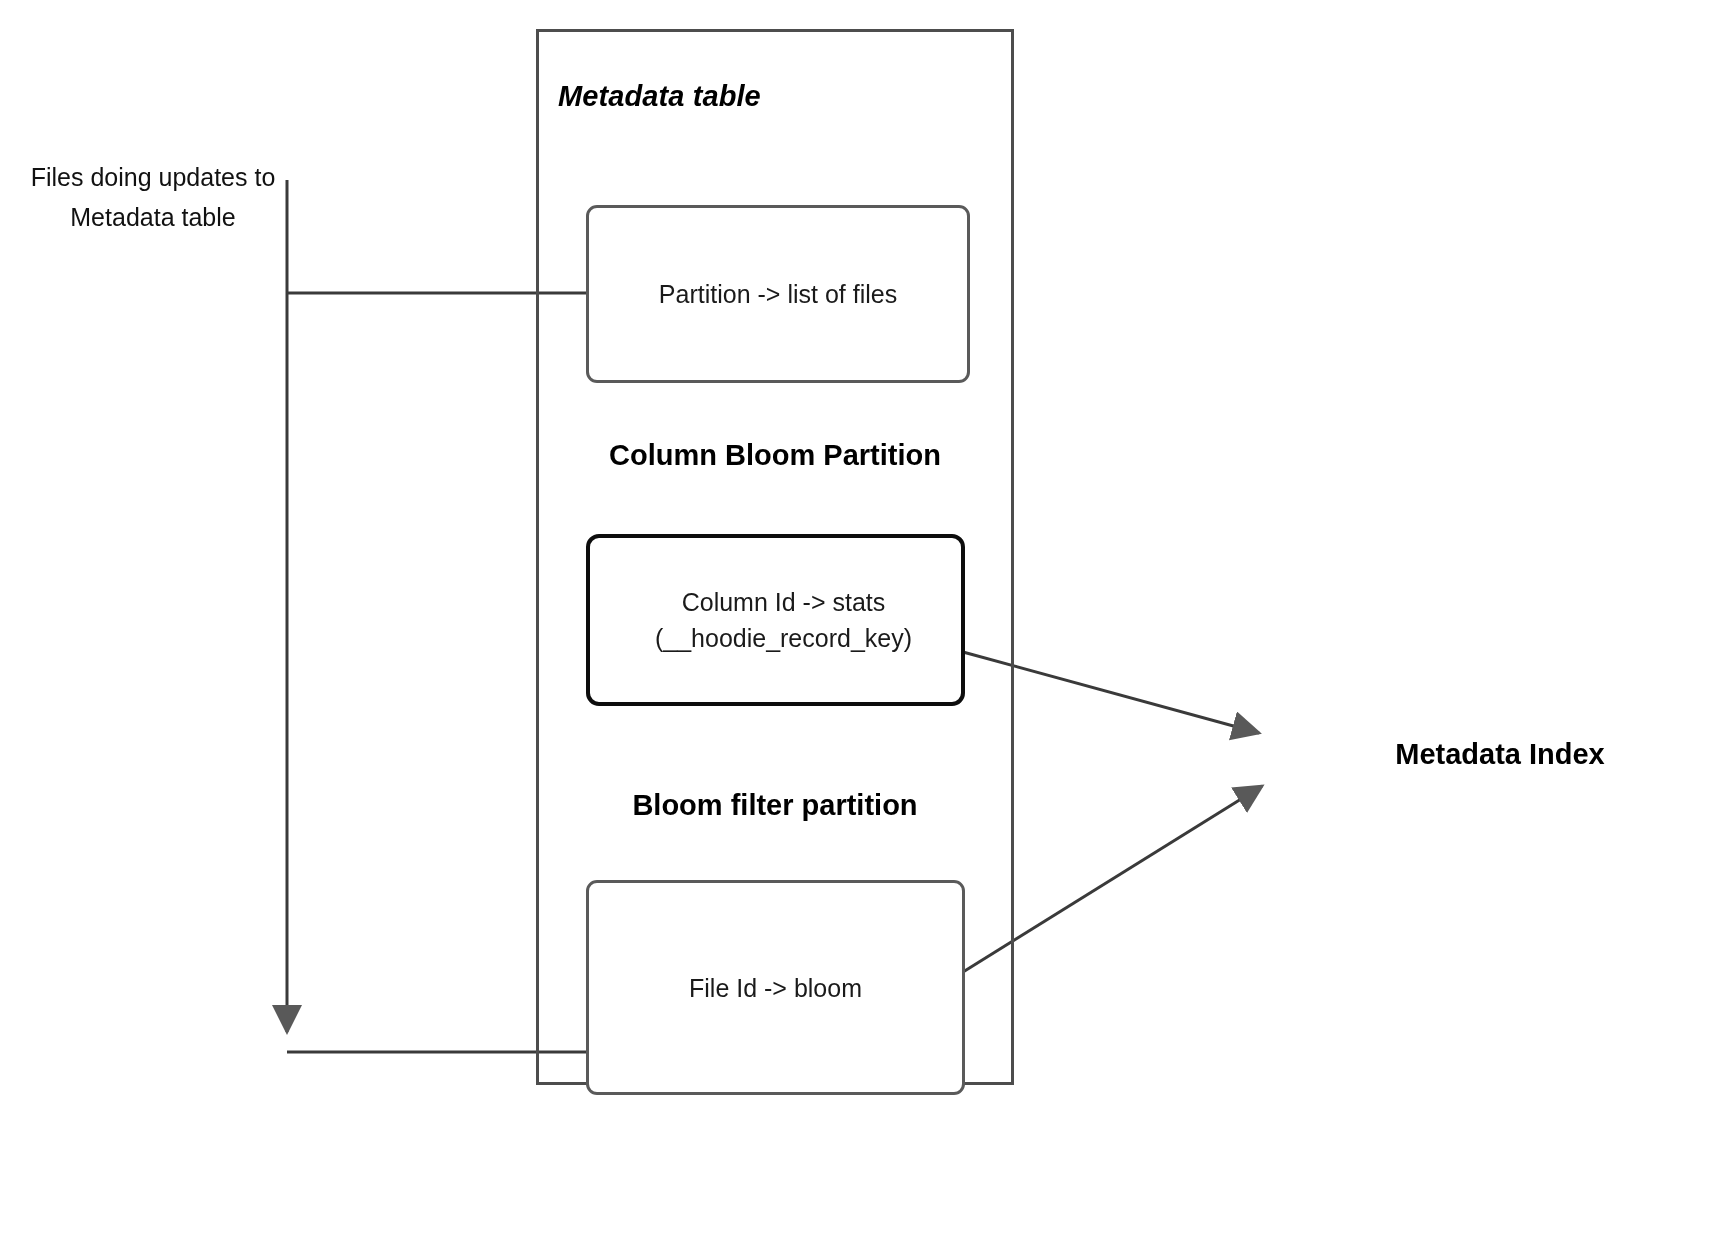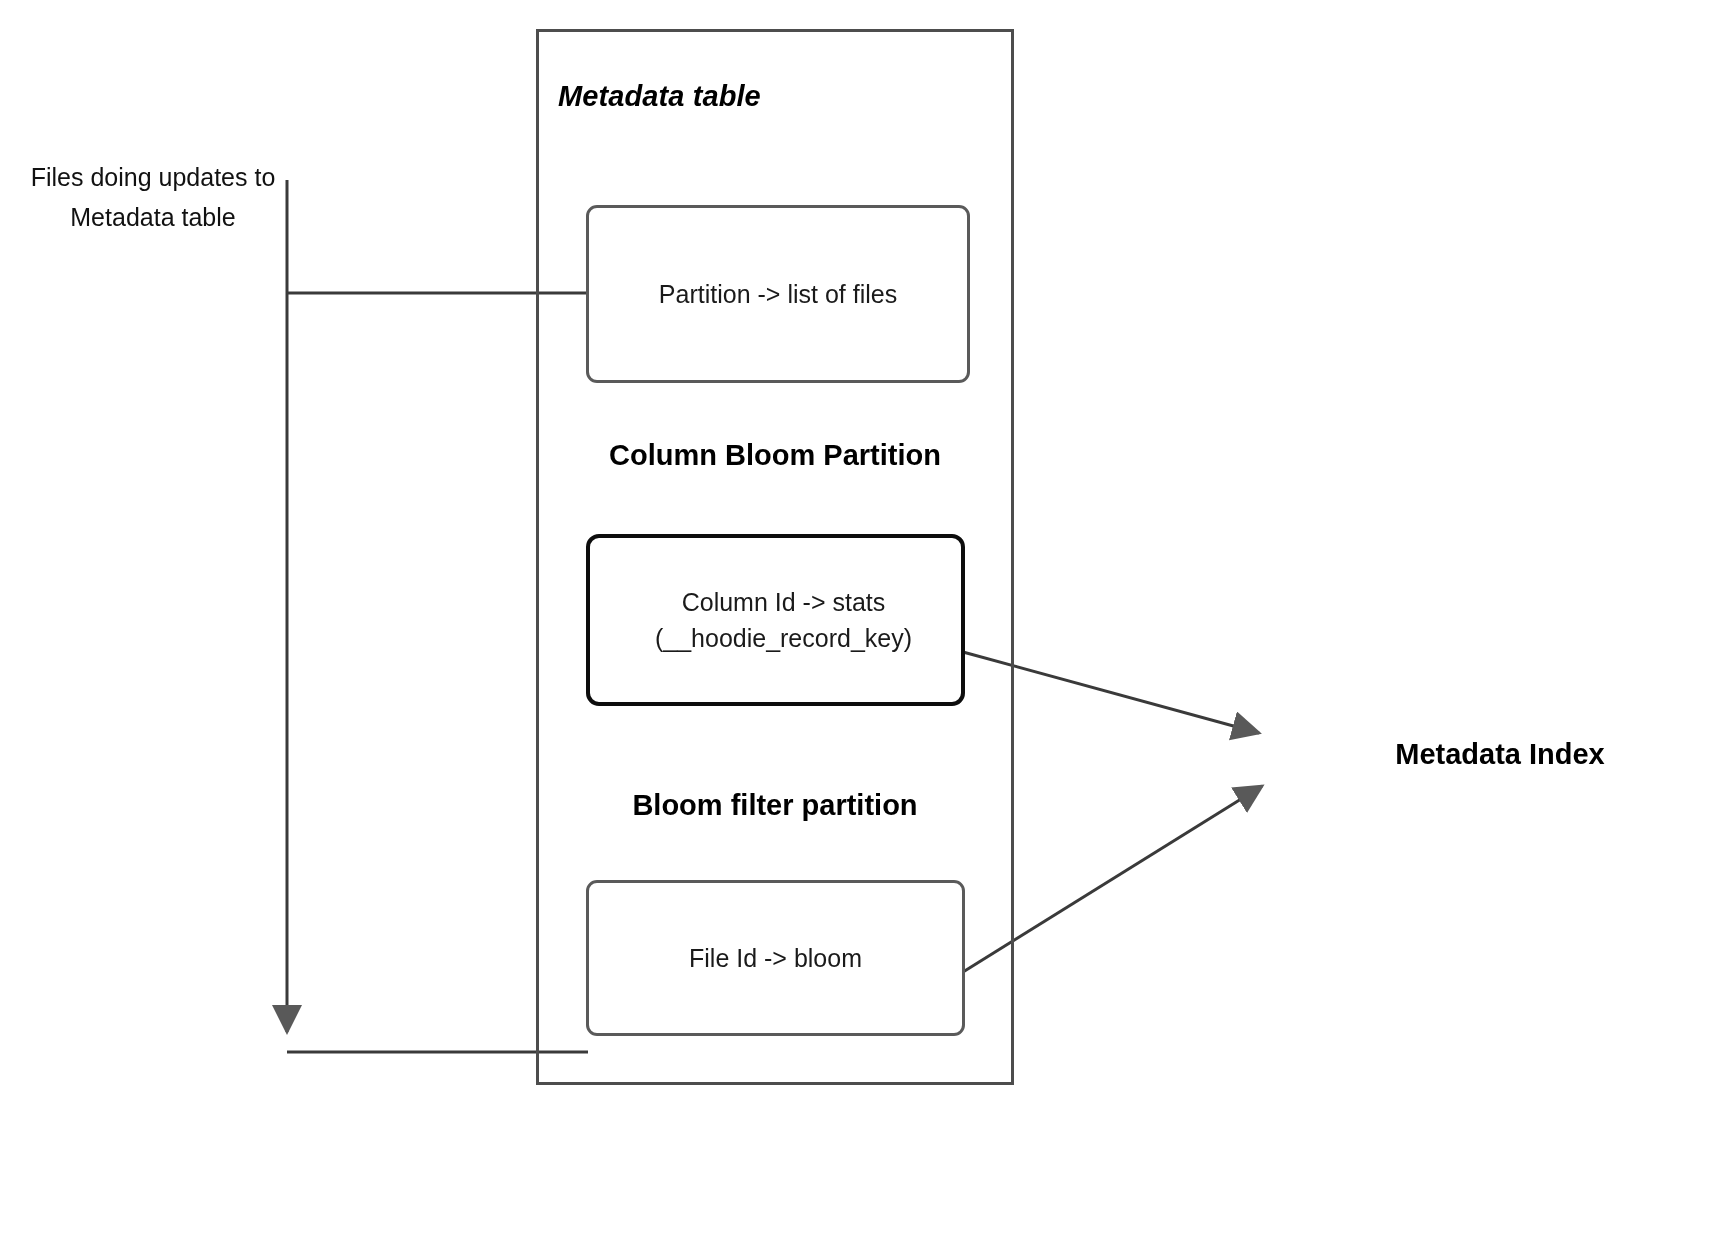--- a/index.html
+++ b/index.html
@@ -93,21 +93,21 @@
     height: 172px;
     border-color: #0d0d0d;
     border-width: 4px;
     border-radius: 13px;
     padding-left: 16px;
   }
   .box-bloom {
     left: 586px;
     top: 880px;
     width: 379px;
-    height: 156px;
+    height: 215px;
   }
 
   
   .left-caption {
     left: 8px;
     top: 157px;
     width: 290px;
     text-align: center;
     font-size: 25px;
     line-height: 40px;

